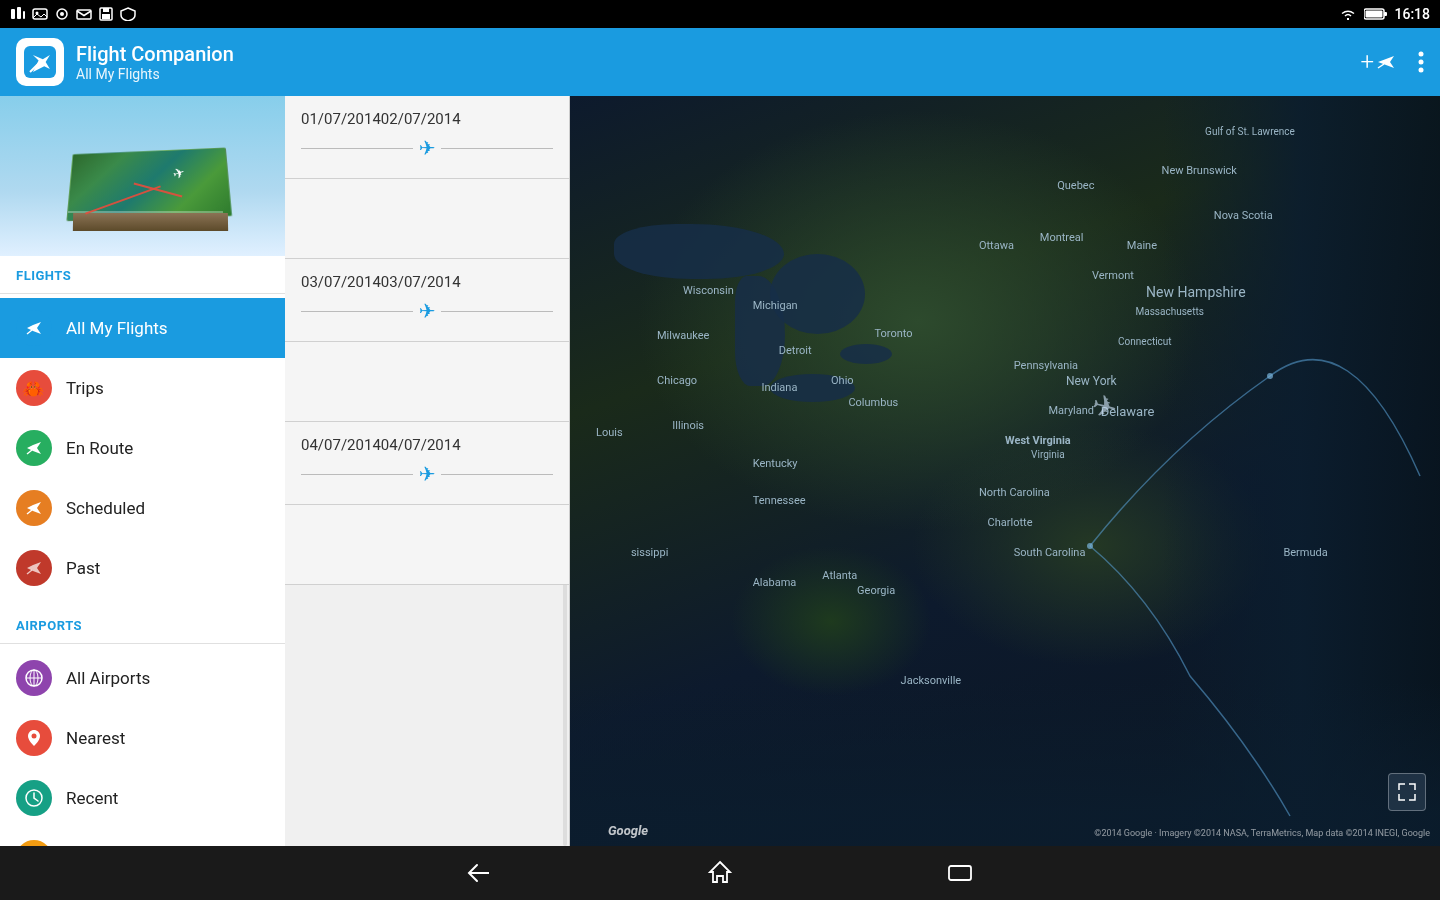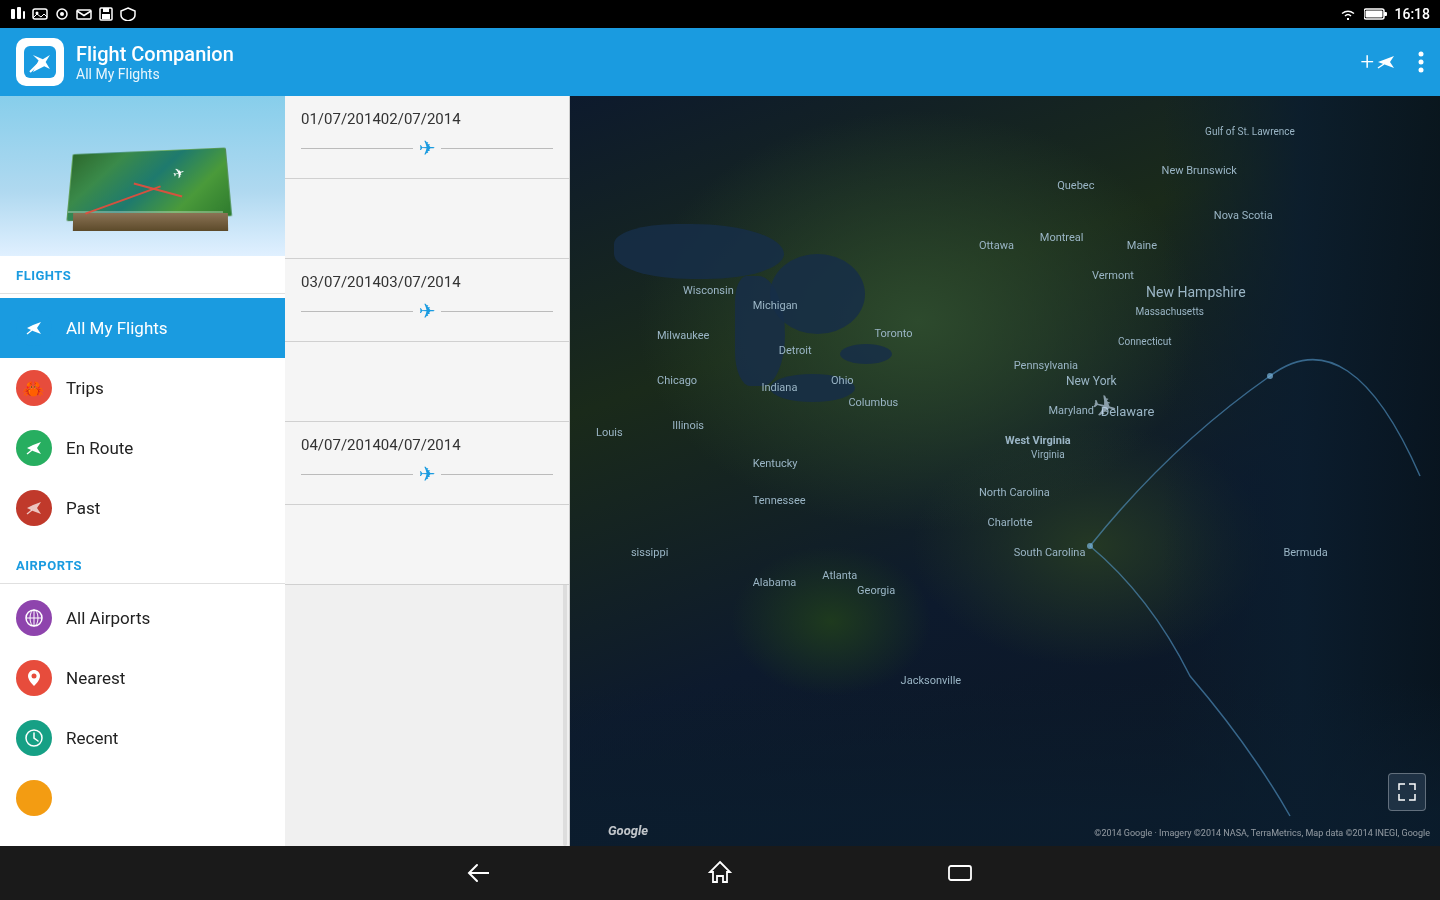--- a/index.html
+++ b/index.html
@@ -388,20 +388,29 @@
     <div class="sidebar-item">
       <div class="sidebar-icon icon-green">
         <svg width="20" height="20" viewBox="0 0 20 20">
           <path d="M3 10 L9 7 L17 4 L13 10 L17 16 L9 13 Z" fill="#fff"></path>
           <path d="M3 16 L8 12" stroke="#fff" stroke-width="1.5"></path>
         </svg>
       </div>
       <span class="sidebar-item-label">En Route</span>
     </div>
 
+    <div class="sidebar-item">
+      <div class="sidebar-icon icon-orange">
+        <svg width="20" height="20" viewBox="0 0 20 20">
+          <path d="M3 10 L9 7 L17 4 L13 10 L17 16 L9 13 Z" fill="#fff"></path>
+          <path d="M3 16 L8 12" stroke="#fff" stroke-width="1.5"></path>
+        </svg>
+      </div>
+      <span class="sidebar-item-label">Scheduled</span>
+    </div>
 
     <div class="sidebar-item">
       <div class="sidebar-icon icon-darkred">
         <svg width="20" height="20" viewBox="0 0 20 20">
           <path d="M3 10 L9 7 L17 4 L13 10 L17 16 L9 13 Z" fill="#fff" opacity="0.7"></path>
           <path d="M3 16 L8 12" stroke="#fff" stroke-width="1.5" opacity="0.7"></path>
         </svg>
       </div>
       <span class="sidebar-item-label">Past</span>
     </div>

